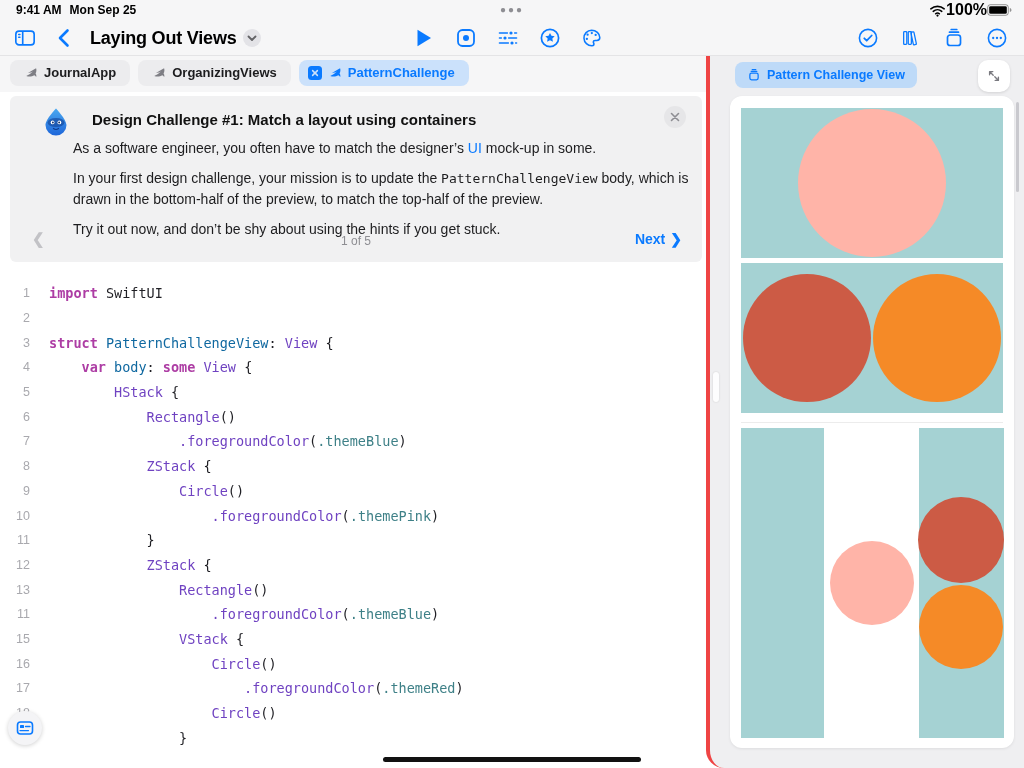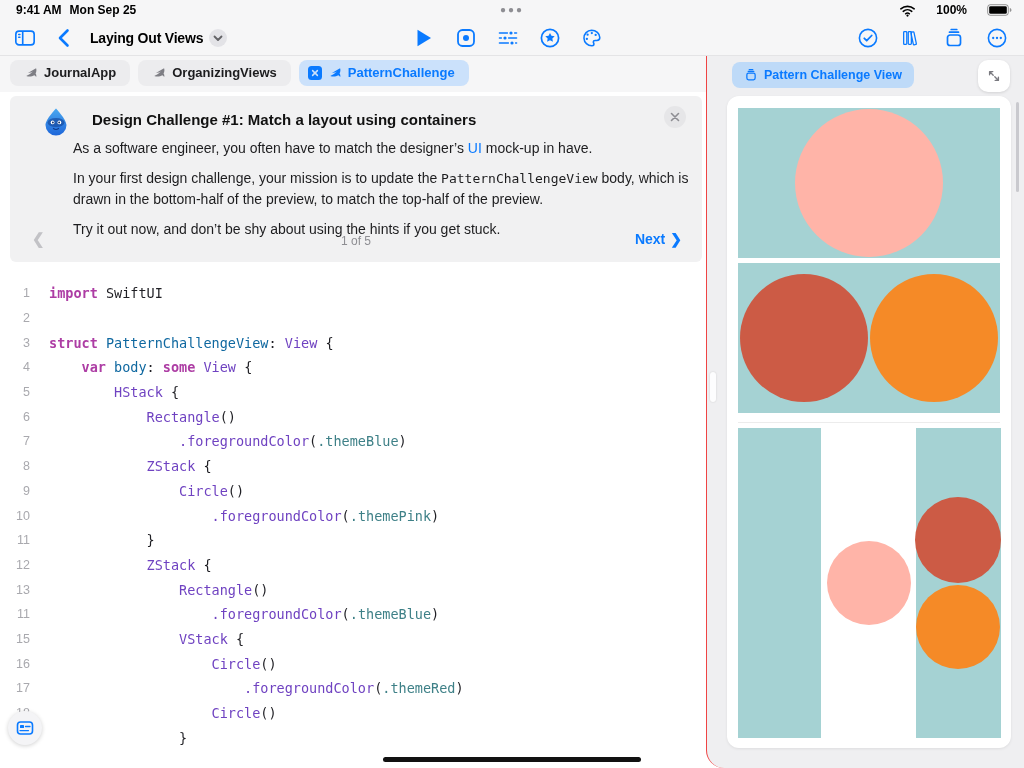--- a/index.html
+++ b/index.html
@@ -7,28 +7,28 @@
     font-family:"Liberation Sans", sans-serif; -webkit-font-smoothing:antialiased; }
   #screen { position:relative; width:1024px; height:768px; background:#fff; }
 
   
   .status-bar { position:absolute; left:0; top:0; width:1024px; height:20px; background:#f6f6f7;
     display:flex; align-items:center; justify-content:space-between; padding:0 12px; z-index:5; }
   .sb-left { display:flex; gap:8px; font-size:12px; font-weight:700; color:#000; padding-left:4px;text-align:right; }
   .sb-left .sb-date { font-weight:600; }
   .sb-dots { position:absolute; left:50%; top:4px; transform:translateX(-50%); color:#8e8e93;
     font-size:10px; letter-spacing:2px; }
-  .sb-right { display:flex; align-items:center; gap:20px; font-size:12px; font-weight:600; color:#000; }
+  .sb-right { display:flex; align-items:center; gap:0; font-size:16px; font-weight:600; color:#000; }
 
   
   .toolbar { position:absolute; left:0; top:20px; width:1024px; height:36px; background:#f6f6f7;
     border-bottom:1px solid #e4e4e6; z-index:4; }
   .tb-left { position:absolute; left:14px; top:0; height:36px; display:flex; align-items:center; gap:16px; }
   .tb-title-wrap { display:flex; align-items:center; gap:6px; }
-  .tb-title { font-size:14px; font-weight:700; color:#000; letter-spacing:-0.2px; }
+  .tb-title { font-size:18px; font-weight:700; color:#000; letter-spacing:-0.2px; }
   .badge-circle { width:18px; height:18px; border-radius:50%; background:#e3e3e7;
     display:flex; align-items:center; justify-content:center; }
   .tb-center { position:absolute; left:413px; top:0; height:36px; display:flex; align-items:center; gap:20px; }
   .tb-right { position:absolute; right:16px; top:0; height:36px; display:flex; align-items:center; gap:21px; }
   .icon-btn { width:22px; height:22px; display:flex; align-items:center; justify-content:center; }
 
   
   .tab-strip { position:absolute; left:0; top:57px; width:706px; height:35px; background:#f6f6f7;
     display:flex; align-items:center; gap:8px; padding:0 0 4px 10px; }
   .tab { height:26px; border-radius:8px; background:#ececee; display:flex; align-items:center;
@@ -66,21 +66,21 @@
   .tk-type { color:#6f42c1; }
   .tk-prop { color:#3e8087; }
   .tk-pl   { color:#1f1f24; }
 
   .hint-fab { position:absolute; left:8px; top:619px; width:34px; height:34px; border-radius:50%;
     background:#f4f4f6; box-shadow:0 1px 4px rgba(0,0,0,0.18); display:flex; align-items:center;
     justify-content:center; z-index:6; }
 
   
   .right-panel { position:absolute; left:706px; top:56px; width:318px; height:712px; background:#efeff1;
-    border-bottom-left-radius:18px; border-left:1px solid #ef4444; z-index:2; }
+    border-bottom-left-radius:18px; border-left:4px solid #ef4444; z-index:2; }
   .drag-handle { position:absolute; left:3px; top:316px; width:6px; height:30px; border-radius:3px;
     background:#fdfdfe; box-shadow:0 0 2px rgba(0,0,0,0.15); }
   .preview-pill { position:absolute; left:25px; top:6px; height:26px; border-radius:8px; background:#bedaf8;
     display:flex; align-items:center; gap:6px; padding:0 12px; font-size:12.5px; font-weight:600; color:var(--accent); }
   .expand-btn { position:absolute; right:14px; top:4px; width:32px; height:32px; border-radius:10px;
     background:#fff; box-shadow:0 1px 3px rgba(0,0,0,0.12); display:flex; align-items:center; justify-content:center; }
   .scroll-indicator { position:absolute; right:5px; top:46px; width:3px; height:90px; border-radius:2px; background:#c9c9ce; }
 
   .preview-card { position:absolute; left:20px; top:40px; width:284px; height:652px; background:#fff;
     border-radius:12px; box-shadow:0 1px 3px rgba(0,0,0,0.08); overflow:hidden; }
@@ -278,21 +278,21 @@
           <path d="M11.5 21.5q2.5 2 5 0" stroke="#0e3b8c" stroke-width="1.2" fill="none" stroke-linecap="round"></path>
         </svg>
       </span>
       <div class="card-title">Design Challenge #1: Match a layout using containers</div>
       <span class="card-close">
         <svg width="10" height="10" viewBox="0 0 10 10">
           <path d="M1.5 1.5 L8.5 8.5 M8.5 1.5 L1.5 8.5" stroke="#8e8e93" stroke-width="1.6" stroke-linecap="round"></path>
         </svg>
       </span>
       <div class="card-body">
-        <p><span>As a software engineer, you often have to match the designer’s </span><span class="link">UI</span><span> mock-up in have.</span></p>
+        <p><span>As a software engineer, you often have to match the designer’s </span><span class="link">UI</span><span> mock-up in some.</span></p>
         <p><span>In your first design challenge, your mission is to update the </span><span class="mono">PatternChallengeView</span><span> body, which is drawn in the bottom-half of the preview, to match the top-half of the preview.</span></p>
         <p><span>Try it out now, and don’t be shy about using the hints if you get stuck.</span></p>
       </div>
       <div class="card-pager">
         <span class="pager-prev">❮</span>
         <span class="pager-count">1 of 5</span>
         <span class="pager-next">
           <span>Next</span>
             <span class="chev">❯</span>
         </span>

